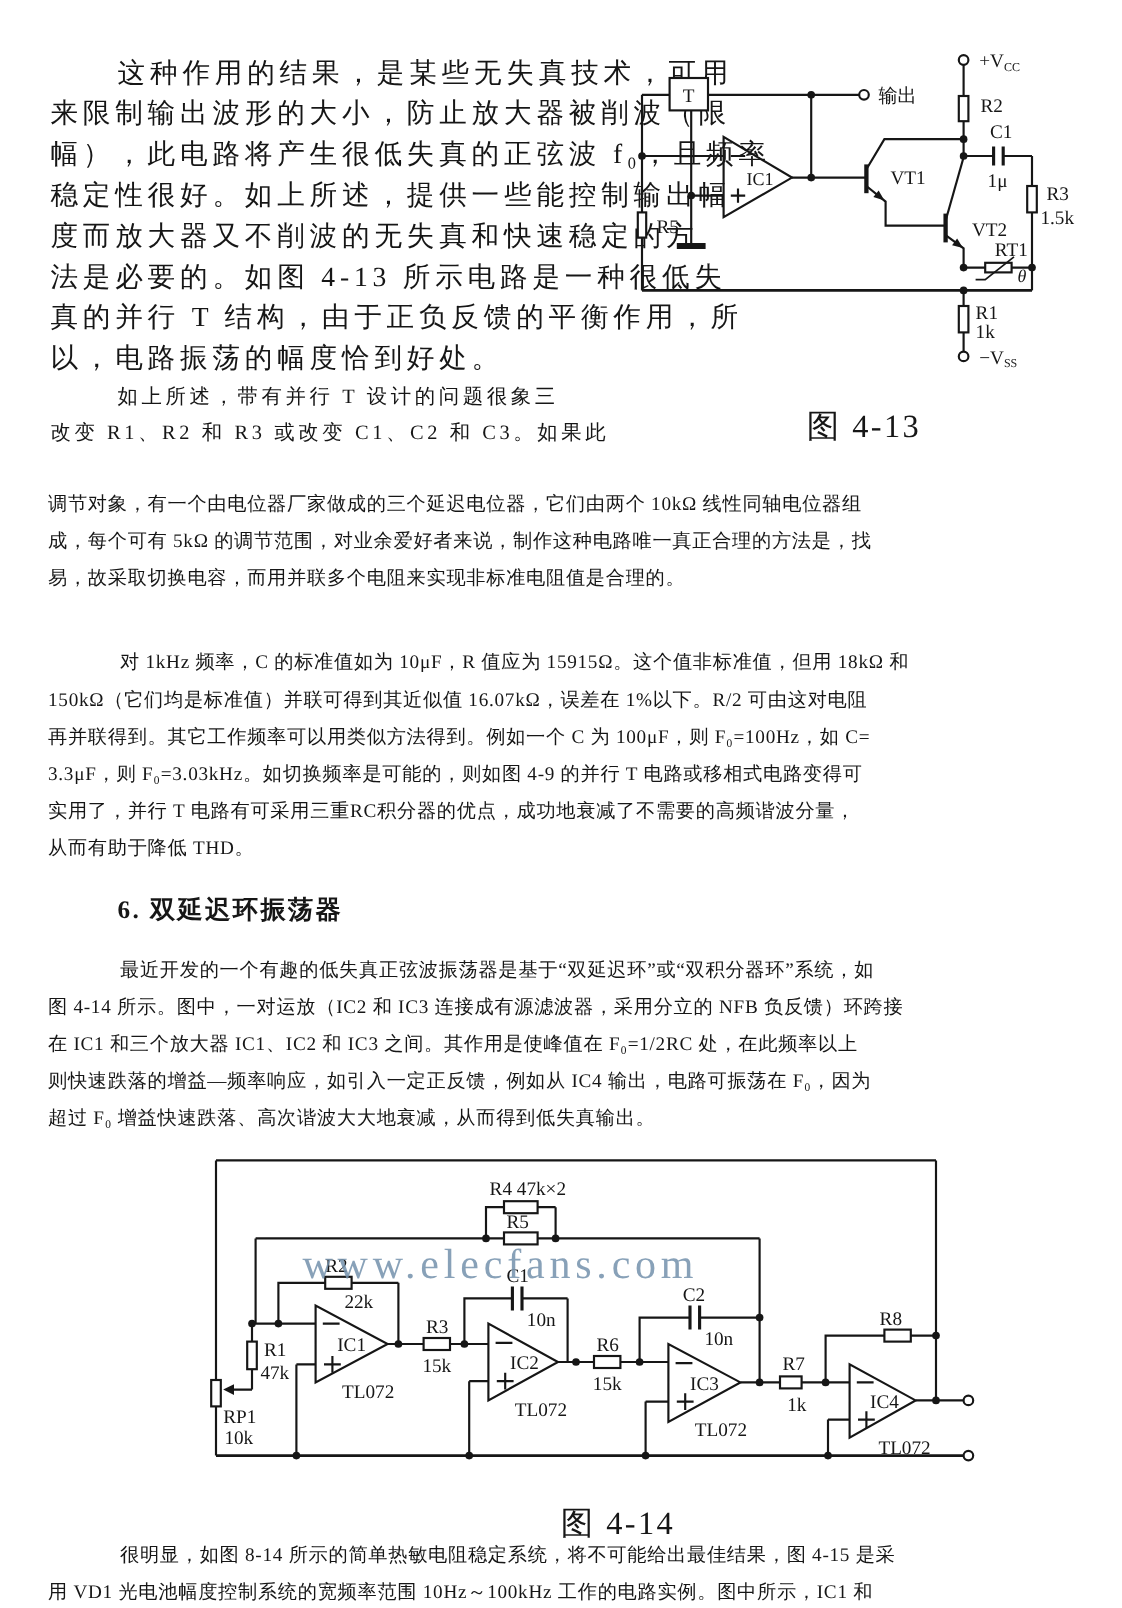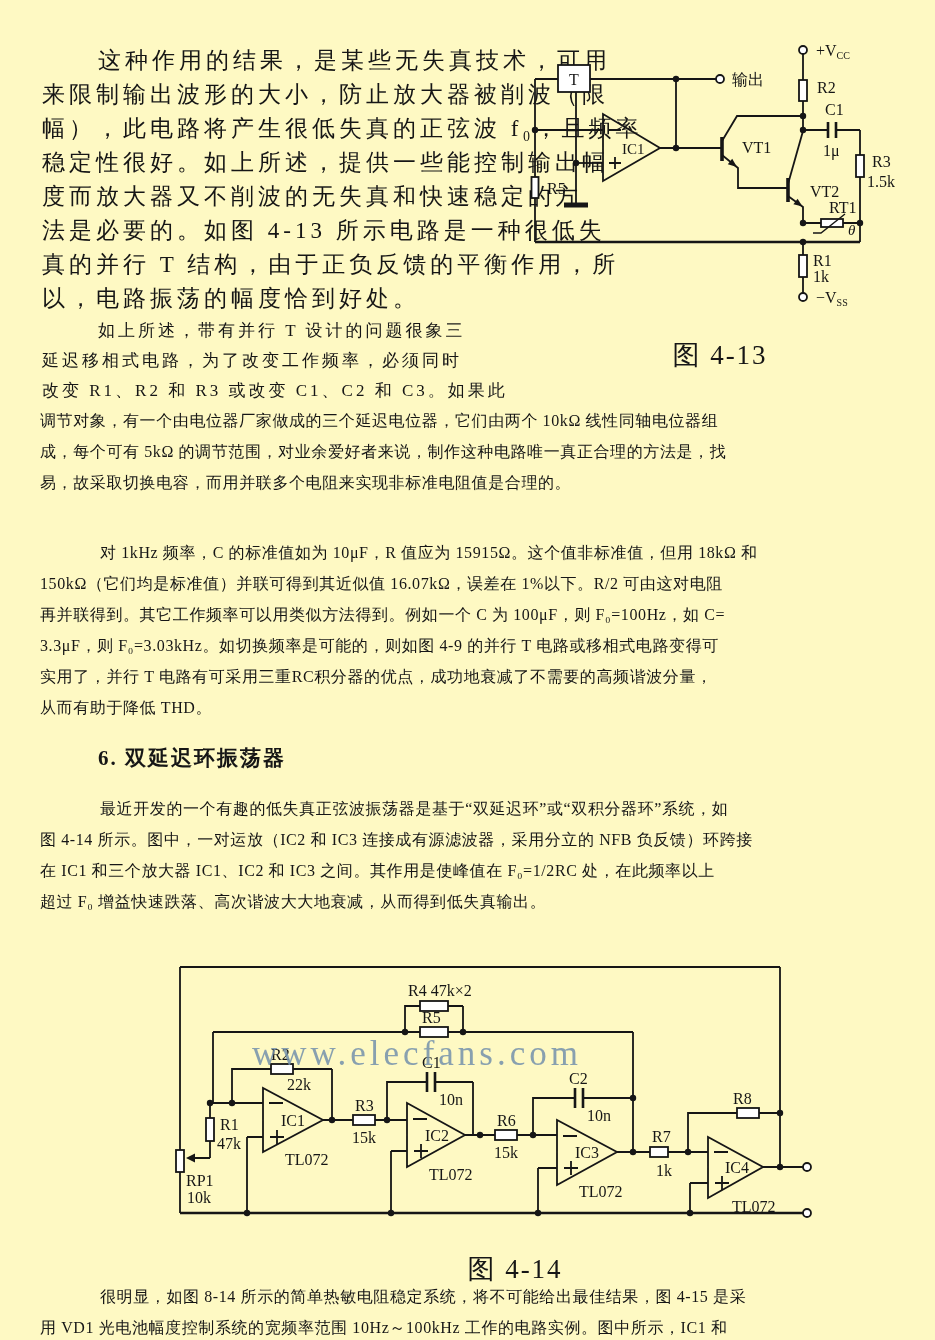--- a/index.html
+++ b/index.html
@@ -1,16 +1,16 @@
 <!DOCTYPE html>
 <html><head>
 <meta charset="utf-8">
 <style>
   html,body{margin:0;padding:0;background:#e8e8e8;}
-  #page{position:relative;width:935px;height:1340px;background:#fef9c3;color:#161616;
+  #page{position:relative;width:935px;height:1340px;background:#ffffff;color:#161616;
         font-family:"Liberation Serif","DejaVu Serif",serif;overflow:hidden;margin:0 auto;}
   .para{position:absolute;}
   .para .tl{white-space:pre;}
   .narrow .tl{font-size:23px;line-height:34px;letter-spacing:4px;}
   .narrow2 .tl{font-size:17px;line-height:30px;letter-spacing:3px;}
   .wide .tl{font-size:16px;line-height:31px;letter-spacing:0.6px;}
   .para .tl:first-child{text-indent:var(--ind,0px);}
   #heading{position:absolute;left:98px;top:744px;font-size:21px;font-weight:bold;letter-spacing:2px;font-family:Liberation Serif, serif;}
   .figcap{position:absolute;font-size:27px;letter-spacing:2px;}
   #cap13{left:655px;top:337px;width:130px;text-align:center;}
@@ -42,21 +42,20 @@
       <div class="tl">幅），此电路将产生很低失真的正弦波 f₀，且频率</div>
       <div class="tl">稳定性很好。如上所述，提供一些能控制输出幅</div>
       <div class="tl">度而放大器又不削波的无失真和快速稳定的方</div>
       <div class="tl">法是必要的。如图 4-13 所示电路是一种很低失</div>
       <div class="tl">真的并行 T 结构，由于正负反馈的平衡作用，所</div>
       <div class="tl">以，电路振荡的幅度恰到好处。</div>
     </div>
 
   <div class="para narrow2" style="left:42px;top:316px;width:505px;--ind:56px">
       <div class="tl">如上所述，带有并行 T 设计的问题很象三</div>
-      <div class="tl">延迟移相式电路，为了改变工作频率，必须同时</div>
       <div class="tl">改变 R1、R2 和 R3 或改变 C1、C2 和 C3。如果此</div>
     </div>
 
   <div class="para wide" style="left:40px;top:405px;width:875px;">
       <div class="tl">调节对象，有一个由电位器厂家做成的三个延迟电位器，它们由两个 10kΩ 线性同轴电位器组</div>
       <div class="tl">成，每个可有 5kΩ 的调节范围，对业余爱好者来说，制作这种电路唯一真正合理的方法是，找</div>
       <div class="tl">易，故采取切换电容，而用并联多个电阻来实现非标准电阻值是合理的。</div>
     </div>
 
   <div class="para wide" style="left:40px;top:537px;width:875px;--ind:60px">
@@ -67,20 +66,21 @@
       <div class="tl">实用了，并行 T 电路有可采用三重RC积分器的优点，成功地衰减了不需要的高频谐波分量，</div>
       <div class="tl">从而有助于降低 THD。</div>
     </div>
 
   <div id="heading">6. 双延迟环振荡器</div>
 
   <div class="para wide" style="left:40px;top:793px;width:875px;--ind:60px">
       <div class="tl">最近开发的一个有趣的低失真正弦波振荡器是基于“双延迟环”或“双积分器环”系统，如</div>
       <div class="tl">图 4-14 所示。图中，一对运放（IC2 和 IC3 连接成有源滤波器，采用分立的 NFB 负反馈）环跨接</div>
       <div class="tl">在 IC1 和三个放大器 IC1、IC2 和 IC3 之间。其作用是使峰值在 F₀=1/2RC 处，在此频率以上</div>
+      <div class="tl">则快速跌落的增益—频率响应，如引入一定正反馈，例如从 IC4 输出，电路可振荡在 F₀，因为</div>
       <div class="tl">超过 F₀ 增益快速跌落、高次谐波大大地衰减，从而得到低失真输出。</div>
     </div>
 
   <div class="para wide" style="left:40px;top:1281px;width:880px;--ind:60px">
       <div class="tl">很明显，如图 8-14 所示的简单热敏电阻稳定系统，将不可能给出最佳结果，图 4-15 是采</div>
       <div class="tl">用 VD1 光电池幅度控制系统的宽频率范围 10Hz～100kHz 工作的电路实例。图中所示，IC1 和</div>
     </div>
 
   <svg id="fig13" style="left:530px;top:35px;" width="380" height="295" viewBox="0 0 380 295">
 

